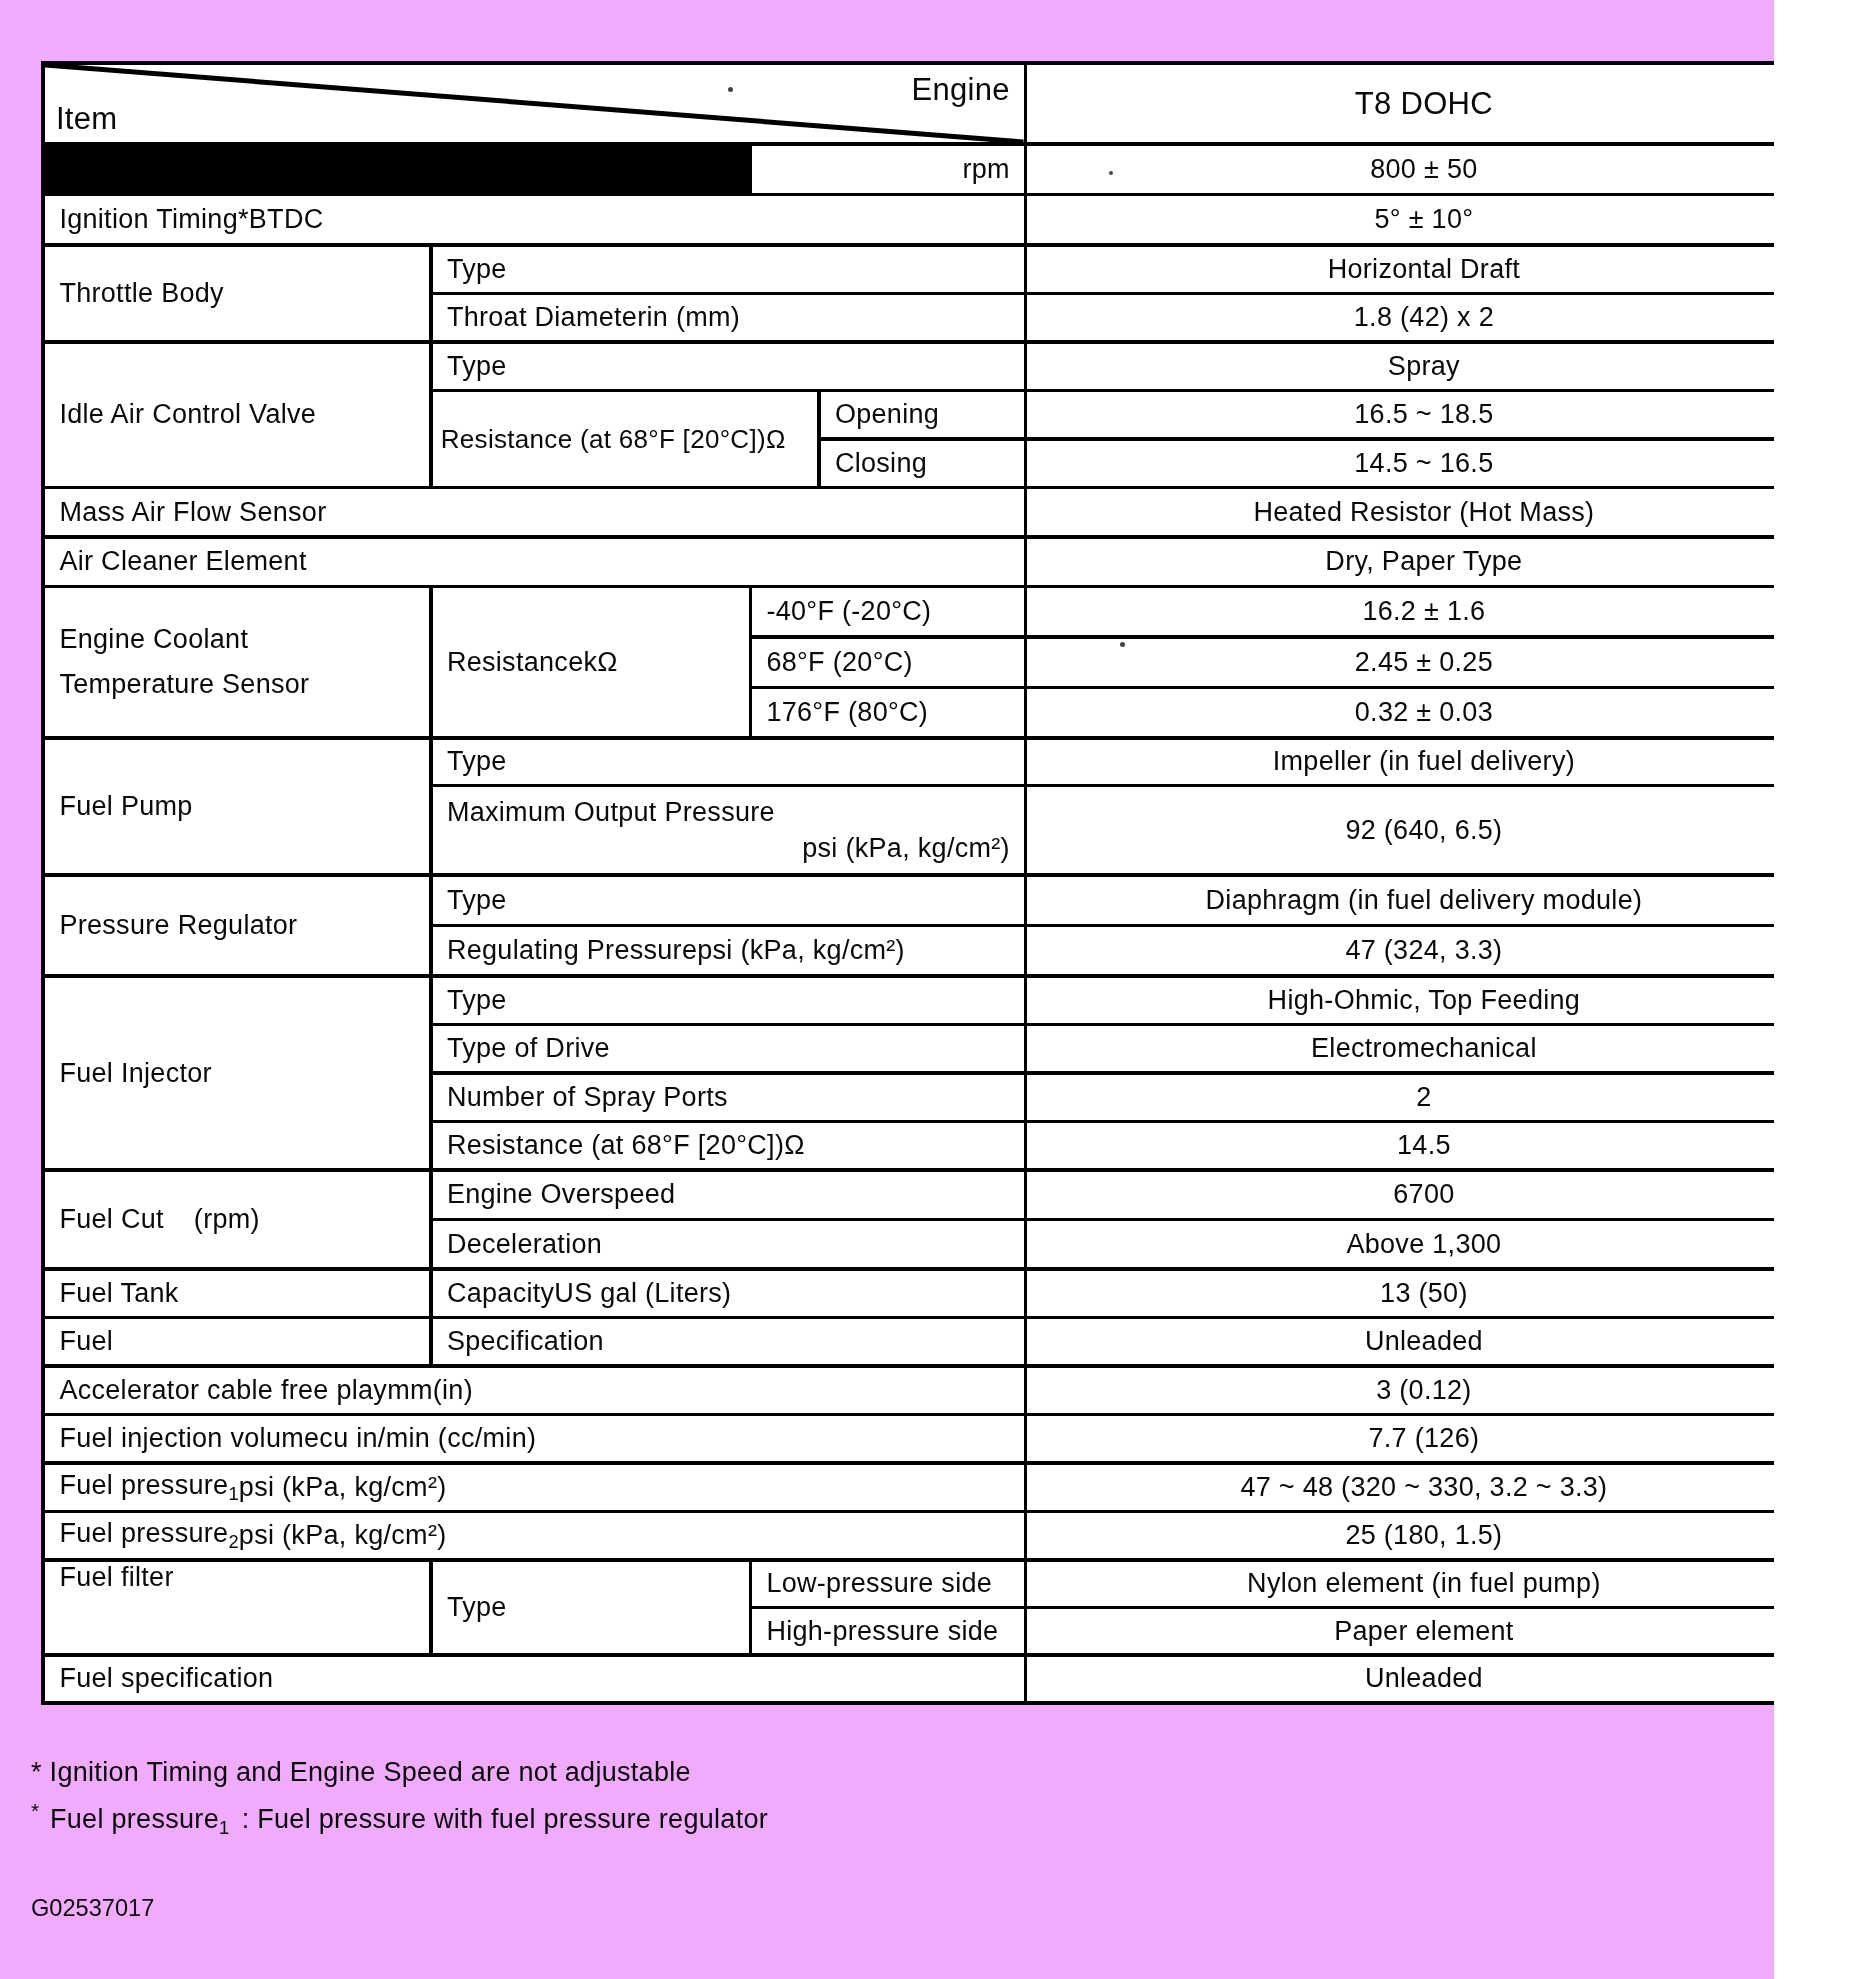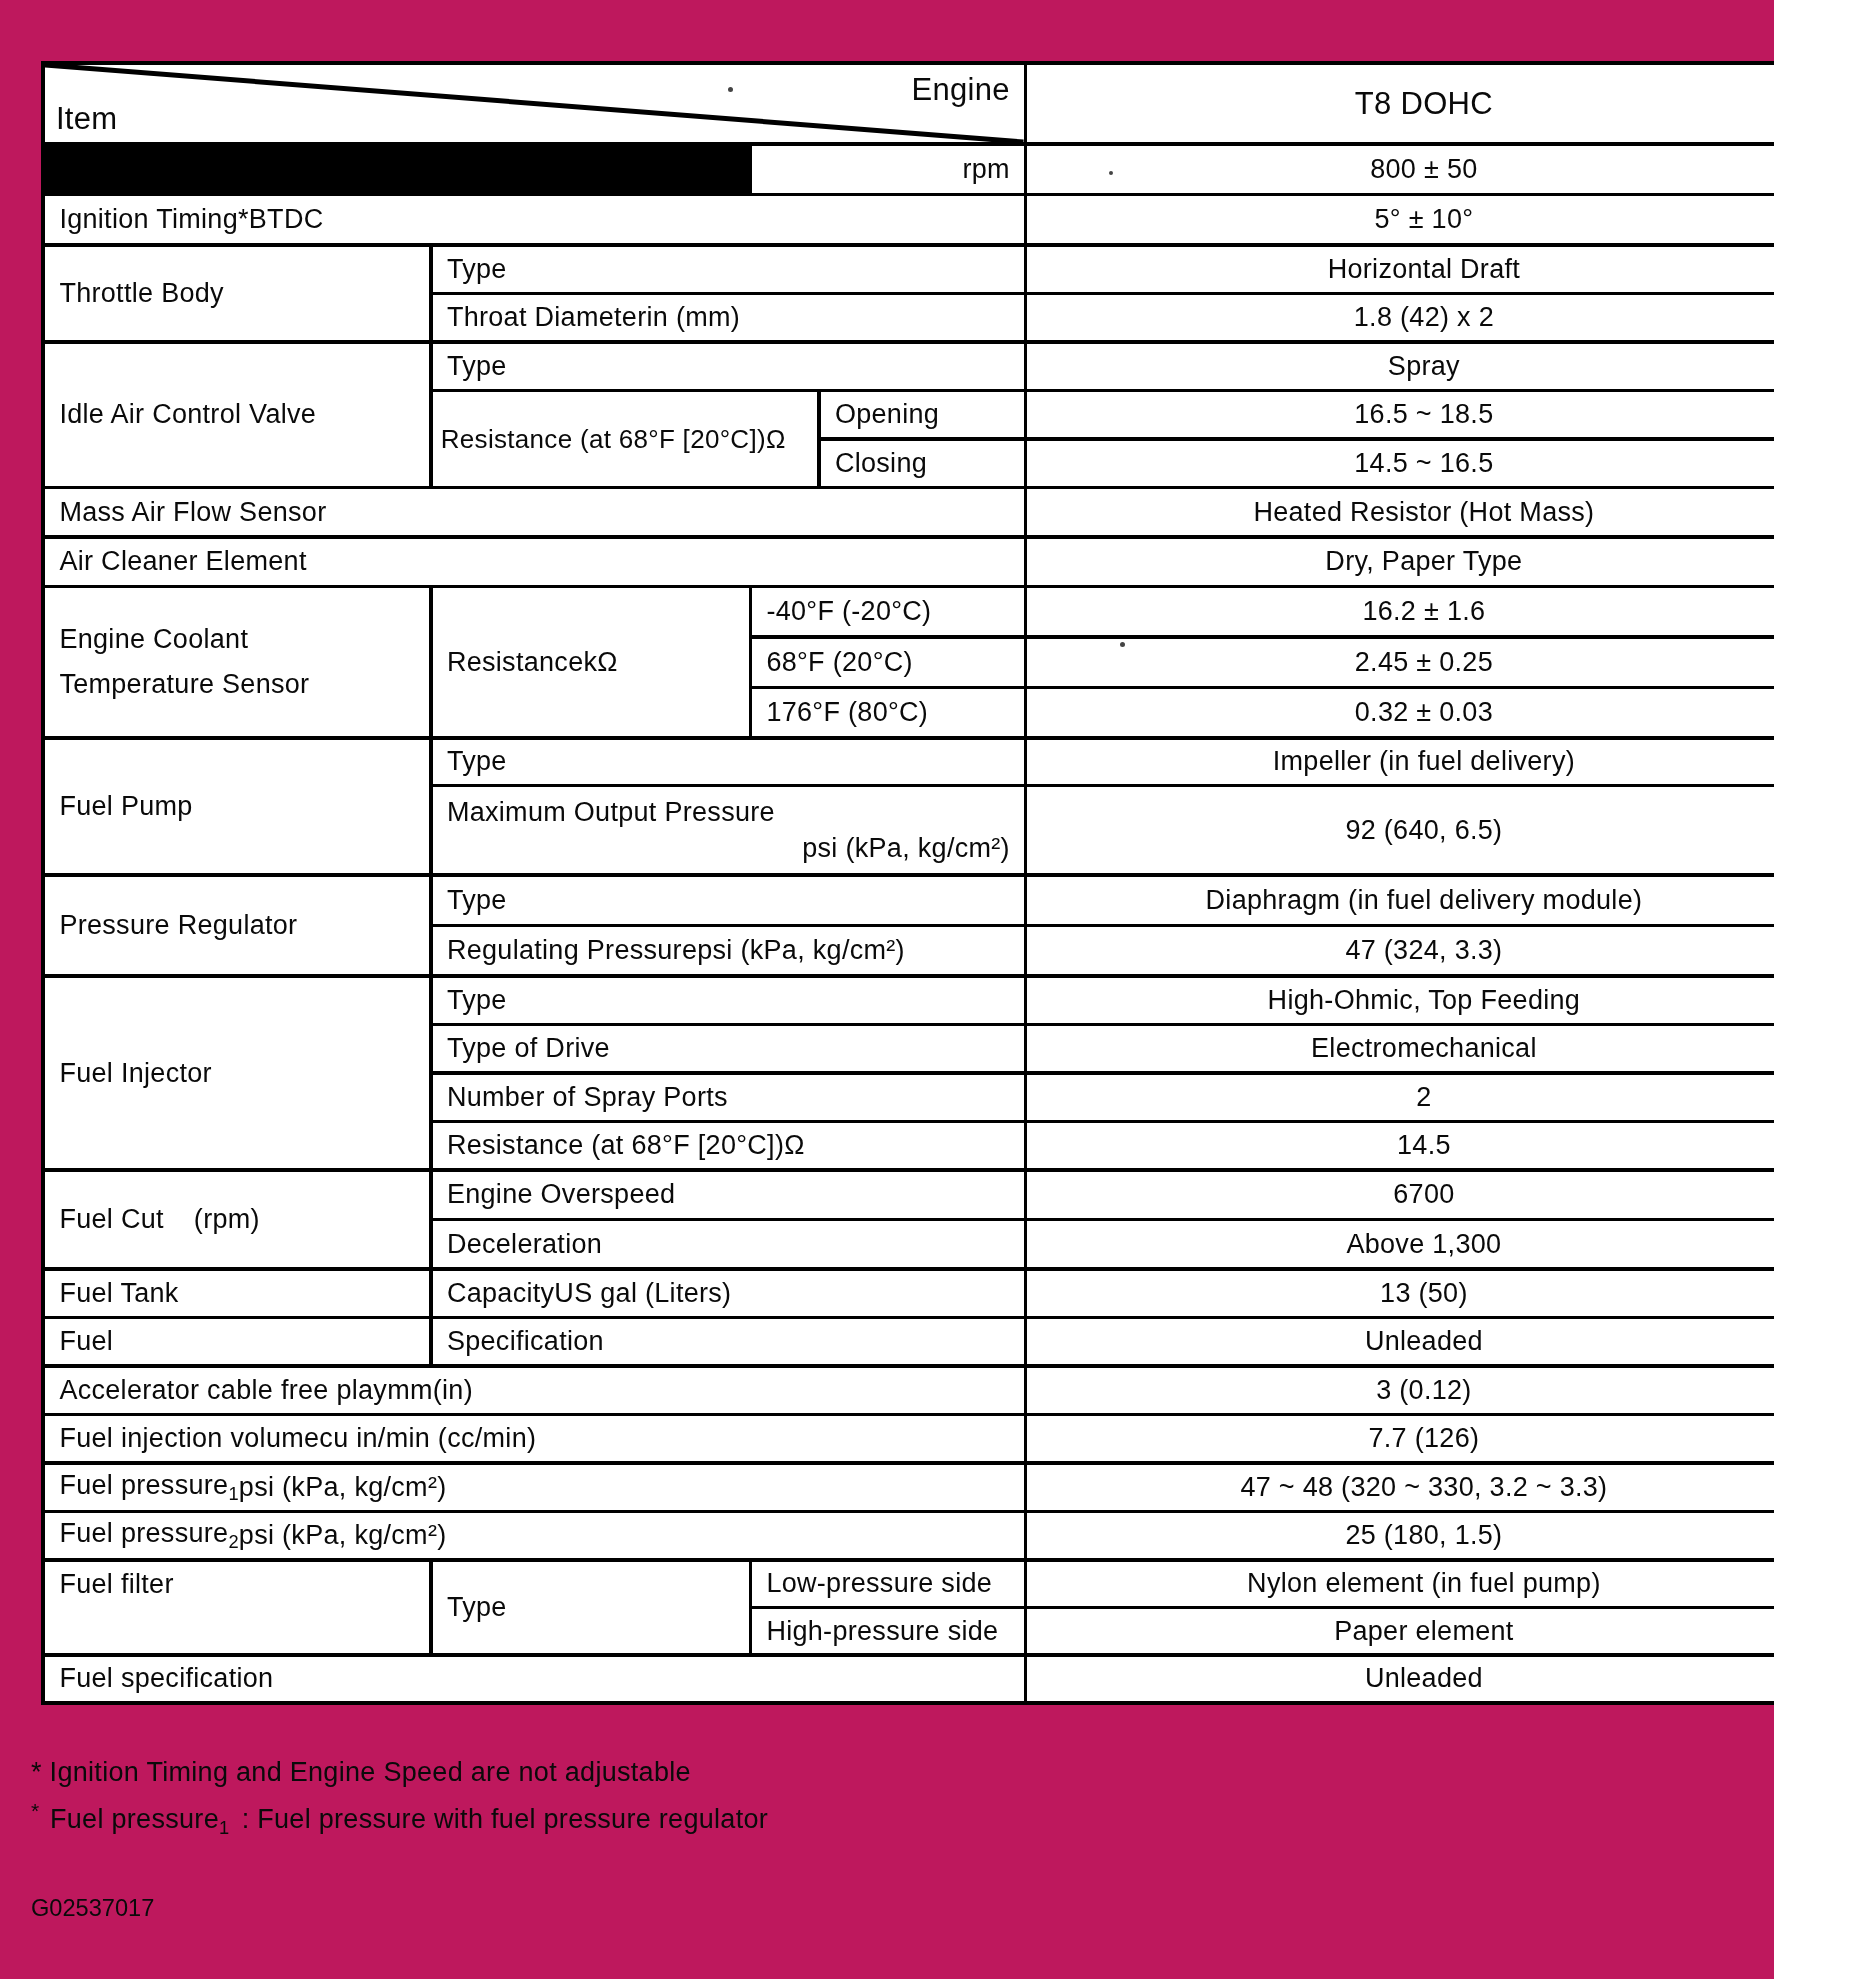--- a/index.html
+++ b/index.html
@@ -1,36 +1,36 @@
 <!DOCTYPE html>
 <html style="font-size:14px"><head>
 <meta charset="utf-8">
 <style>
   html,body { margin:0; padding:0; }
   .page {
-    position:relative; width:1774px; height:1979px; background:#be185d;
+    position:relative; width:1774px; height:1979px; background:#f0abfc;
     font-family:"Liberation Sans", sans-serif; color:#0a0a0a; overflow:hidden;
   }
   .spec-table {
     position:absolute; left:41px; top:61px; width:1784px; box-sizing:border-box;
     background:#000; padding:4.4px; display:grid; gap:3.5px;
     grid-template-columns:384px 316px 65px 203px 793px;
     grid-template-rows:77px 47px 47px 45px 45px 45px 45px 45px 46px 46px 47px 47px 47px 44px 86px 47px 47px 45px 45px 45px 45px 46px 46px 45px 45px 45px 45px 45px 45px 44px 44px 44px;
   }
   .c { background:#fff; display:flex; align-items:center; padding:0 14px;
        font-size:27px; letter-spacing:0.3px; white-space:nowrap; }
   .r   { justify-content:flex-end; }
   .v   { justify-content:center; padding:0 5.2px; }
   .sp  { justify-content:flex-start; }
   .hdr { font-size:31px; justify-content:center; }
   .tight { padding:0 7.9px; font-size:26px; }
   .col2 { flex-direction:column; align-items:flex-start; justify-content:center; gap:14px; }
   .mop  { flex-direction:column; align-items:stretch; justify-content:space-evenly; padding:3.5px 14px; }
   .mop .u { text-align:right; }
-  .top  { align-items:flex-start; padding-top:7px; }
+  .top  { align-items:flex-start; }
   .gap  { gap:30px; }
   .diag { position:relative; padding:0; }
   .diag svg { position:absolute; left:0; top:0; width:100%; height:100%; }
   .diag-engine { position:absolute; top:7px; right:14px; font-size:31px; }
   .diag-item   { position:absolute; bottom:5.2px; left:10.5px; font-size:31px; }
   sub { font-size:18.3px; }
   .note { position:absolute; left:31px; font-size:27px; letter-spacing:0.3px; }
   .note .star { font-size:21px; vertical-align:super; margin-right:10.5px; }
   .note .ntext { margin-left:12.2px; }
   .gcode { position:absolute; left:31px; top:1895px; font-size:23.6px; }

